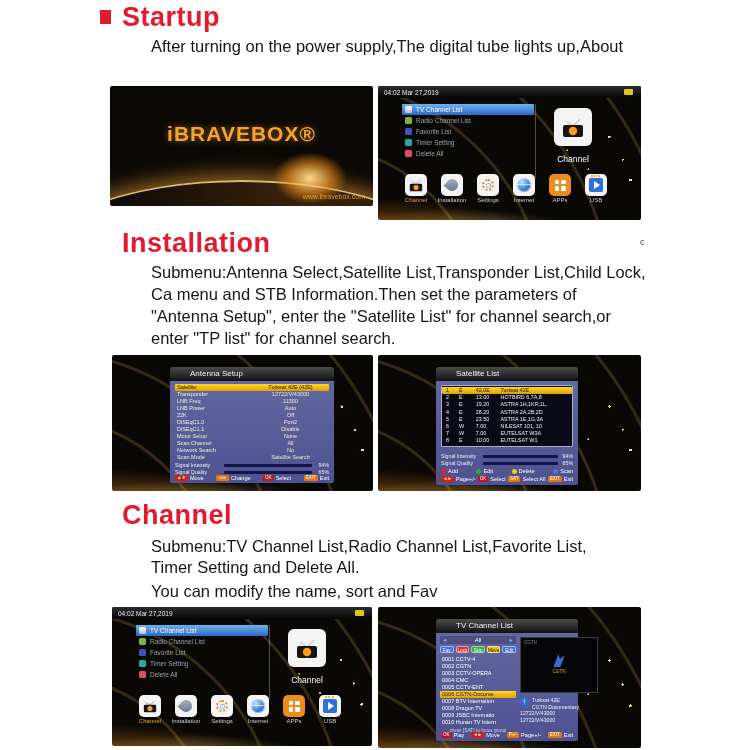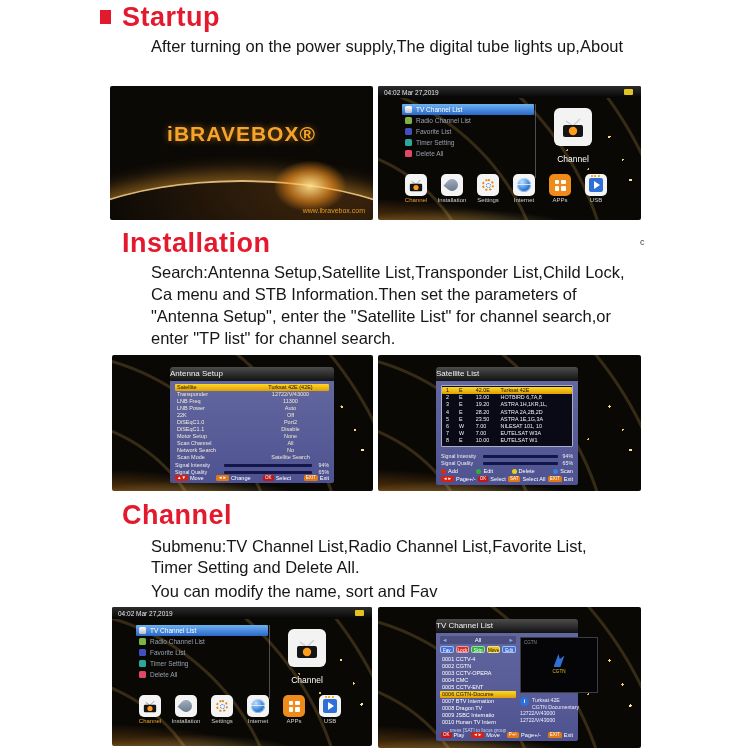--- a/index.html
+++ b/index.html
@@ -82,21 +82,21 @@
   .g-usb{width:14px;height:14px;background:#2f6fd8;border-radius:2px;position:relative;
          display:flex;align-items:center;justify-content:center;}
   .g-usb::before{content:"";position:absolute;top:-3px;left:2px;width:10px;height:2px;
                  background:repeating-linear-gradient(90deg,#e8b921 0 2px,transparent 2px 3.5px);}
   .g-play{width:0;height:0;border-left:6px solid #fff;border-top:4px solid transparent;
           border-bottom:4px solid transparent;margin-left:2px;}
 
   
   .scr-title{position:absolute;left:58px;top:12px;height:14px;
              background:linear-gradient(#4c4c4c,#121212);border-radius:3px 3px 0 0;
-             color:#f0f0f0;font-size:8px;line-height:14px;}
+             color:#f0f0f0;font-size:8px;line-height:14px;padding-left:20px;}
   .scr-body{position:absolute;left:58px;top:26px;
             background:linear-gradient(#63679f,#4e5290);border-radius:0 0 2px 2px;}
   .w164{width:164px;} .w166{width:142px;}
   .as-rows{position:absolute;left:5px;right:5px;top:3px;}
   .as-row{position:relative;height:7px;font-size:5.5px;color:#f2ecd8;line-height:7px;}
   .as-row .lab{padding-left:2px;}
   .as-row .val{position:absolute;left:50%;width:50%;top:0;text-align:center;color:#efe8d0;}
   .as-row.sel{background:linear-gradient(#ffd727,#dfa005);border-radius:1px;}
   .as-row.sel .lab,.as-row.sel .val{color:#1a1200;}
   .sig-row{position:absolute;left:5px;right:5px;height:6px;font-size:5.2px;color:#eee;line-height:6px;}
@@ -152,21 +152,21 @@
 </style>
 </head>
 <body>
 
 <div id="page">
 
   <span class="bullet"></span>
   <h1 class="sec-title" style="top:2px">Startup</h1>
   <div class="sec-line" style="top:37px">After turning on the power supply,The digital tube lights up,About</div>
 
-  <div class="shot" style="left:110px;top:86px;width:263px;height:134px;padding-left:36px;">
+  <div class="shot" style="left:110px;top:86px;width:263px;height:120px;padding-left:36px;">
     <div class="sp-horizon"></div>
     <div class="sp-sun"></div>
     <div class="sp-brand">iBRAVEBOX®</div>
     <div class="sp-url">www.ibravebox.com</div>
   </div>
 
   <div class="shot goldbg" style="left:378px;top:86px;width:263px;height:134px;">
     <div class="mm-topbar"></div>
     <div class="mm-time">04:02 Mar 27,2019</div>
     <div class="mm-flag"></div>
@@ -247,21 +247,21 @@
               <span class="g-play"></span>
             </span>
           </span>
         <span class="mm-nav-label">USB</span>
       </div>
     </div>
   </div>
 
   <h1 class="sec-title" style="top:228px">Installation</h1>
   <span class="stray">c</span>
-  <div class="sec-line" style="top:263px">Search:Antenna Setup,Satellite List,Transponder List,Child Lock,</div>
+  <div class="sec-line" style="top:263px">Submenu:Antenna Select,Satellite List,Transponder List,Child Lock,</div>
   <div class="sec-line" style="top:285px">Ca menu and STB Information.Then set the parameters of</div>
   <div class="sec-line" style="top:307px">"Antenna Setup", enter the "Satellite List" for channel search,or</div>
   <div class="sec-line" style="top:329px">enter "TP list" for channel search.</div>
 
   <div class="shot goldbg" style="left:112px;top:355px;width:261px;height:136px;">
     <div class="scr-title w164">Antenna Setup</div>
     <div class="scr-body w164" style="height:102px;">
       <div class="as-rows">
         <div class="as-row sel"><span class="lab">Satellite</span><span class="val">Turksat 42E (42E)</span></div>
         <div class="as-row"><span class="lab">Transponder</span><span class="val">12722/V/43000</span></div>

